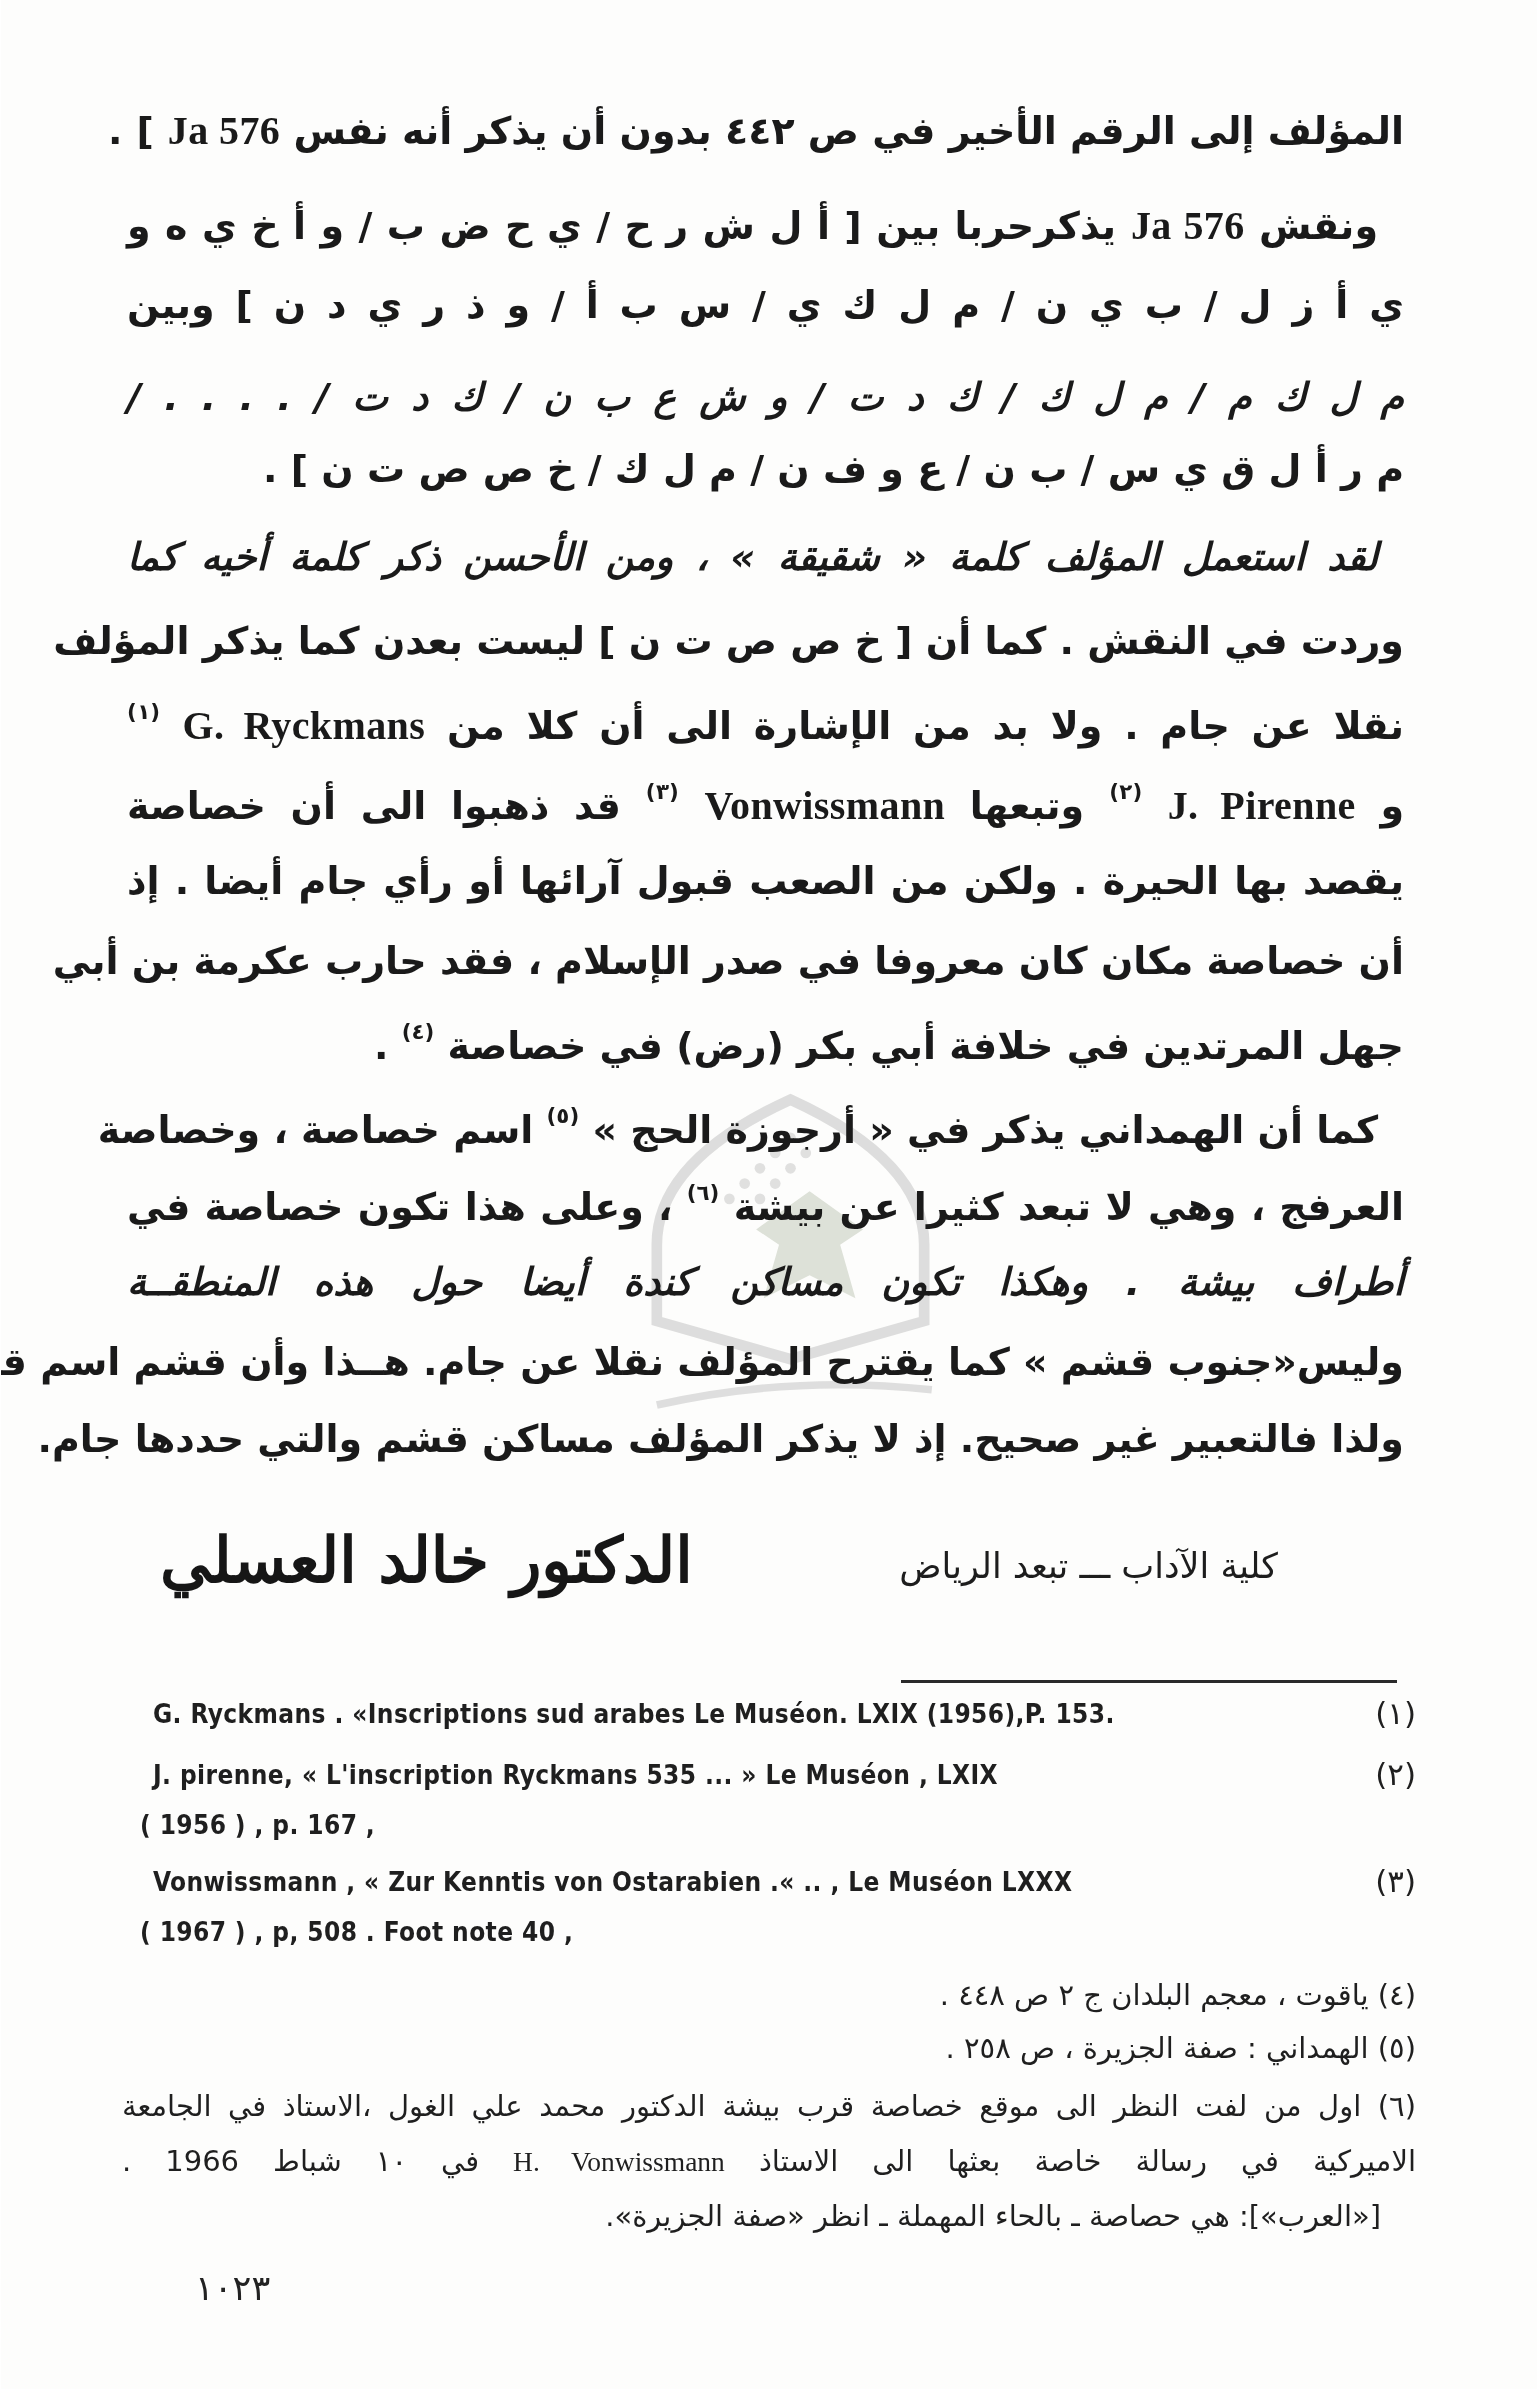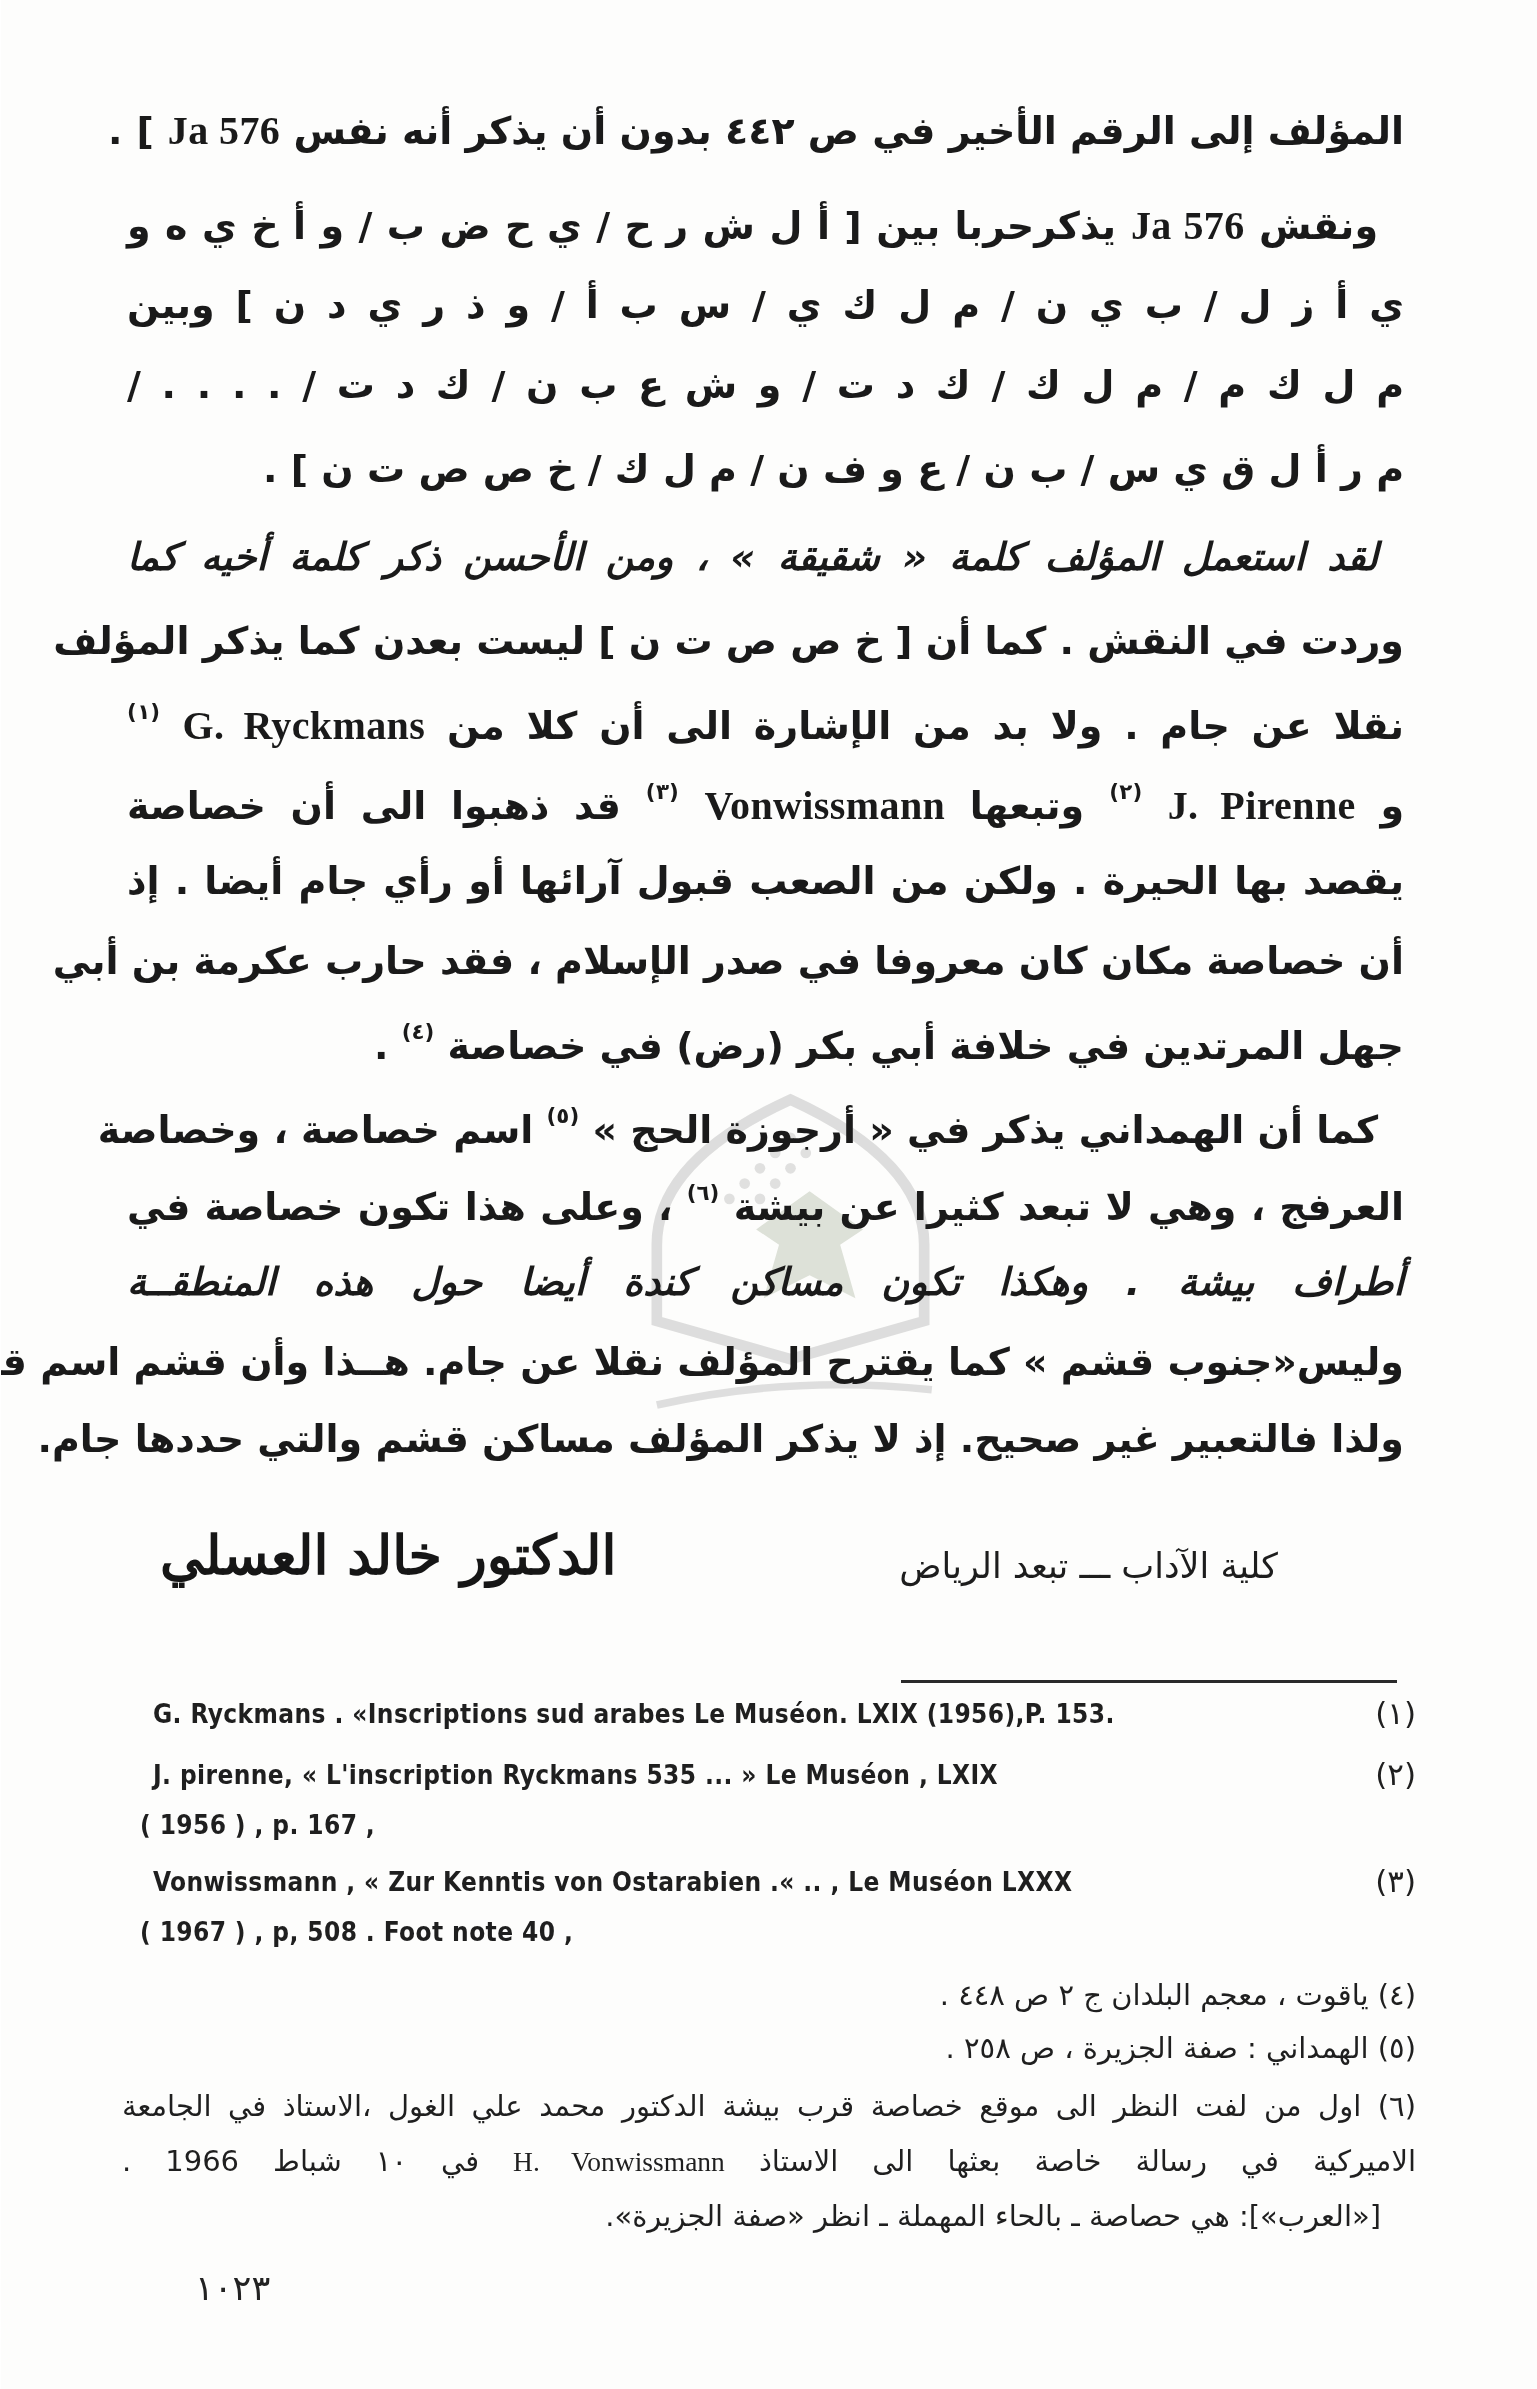--- a/index.html
+++ b/index.html
@@ -58,21 +58,21 @@
       font-size: 35px;
       color: #1d1d1d;
       direction: rtl;
     }
     .signature {
       position: absolute;
       top: 1523px;
       left: 160px;
       font-family: "DejaVu Serif", serif;
       font-weight: bold;
-      font-size: 54px;
+      font-size: 63px;
       color: #161616;
       direction: rtl;
       letter-spacing: -1.5px;
     }
     .rule {
       position: absolute;
       top: 1680px;
       left: 901px;
       width: 496px;
       height: 3.1px;
@@ -161,21 +161,21 @@
     <span>] .</span>
   </div>
 
   <div class="line indent" style="top:202px;">
     <span>ونقش</span>
     <span class="latin">Ja 576</span>
     <span>يذكرحربا بين [ أ ل ش ر ح / ي ح ض ب / و أ خ ي ه و</span>
   </div>
 
   <div class="line" style="top:283px;">ي أ ز ل / ب ي ن / م ل ك ي / س ب أ / و ذ ر ي د ن ] وبين</div>
-  <div class="line" style="top:363px;">م ل ك م / م ل ك / ك د ت / و ش ع ب ن / ك د ت / . . . . /</div>
+  <div class="line" style="top:375px;font-style:italic;">م ل ك م / م ل ك / ك د ت / و ش ع ب ن / ك د ت / . . . . /</div>
   <div class="line last" style="top:447px;">م ر أ ل ق ي س / ب ن / ع و ف ن / م ل ك / خ ص ص ت ن ] .</div>
 
   <div class="line indent" style="top:535px;font-style:italic;">لقد استعمل المؤلف كلمة « شقيقة » ، ومن الأحسن ذكر كلمة أخيه كما</div>
   <div class="line" style="top:619px;">وردت في النقش . كما أن [ خ ص ص ت ن ] ليست بعدن كما يذكر المؤلف</div>
 
   <div class="line" style="top:699px;">
     <span>نقلا عن جام . ولا بد من الإشارة الى أن كلا من</span>
     <span class="latin">G. Ryckmans</span>
     <sup class="ref">(١)</sup>
   </div>

